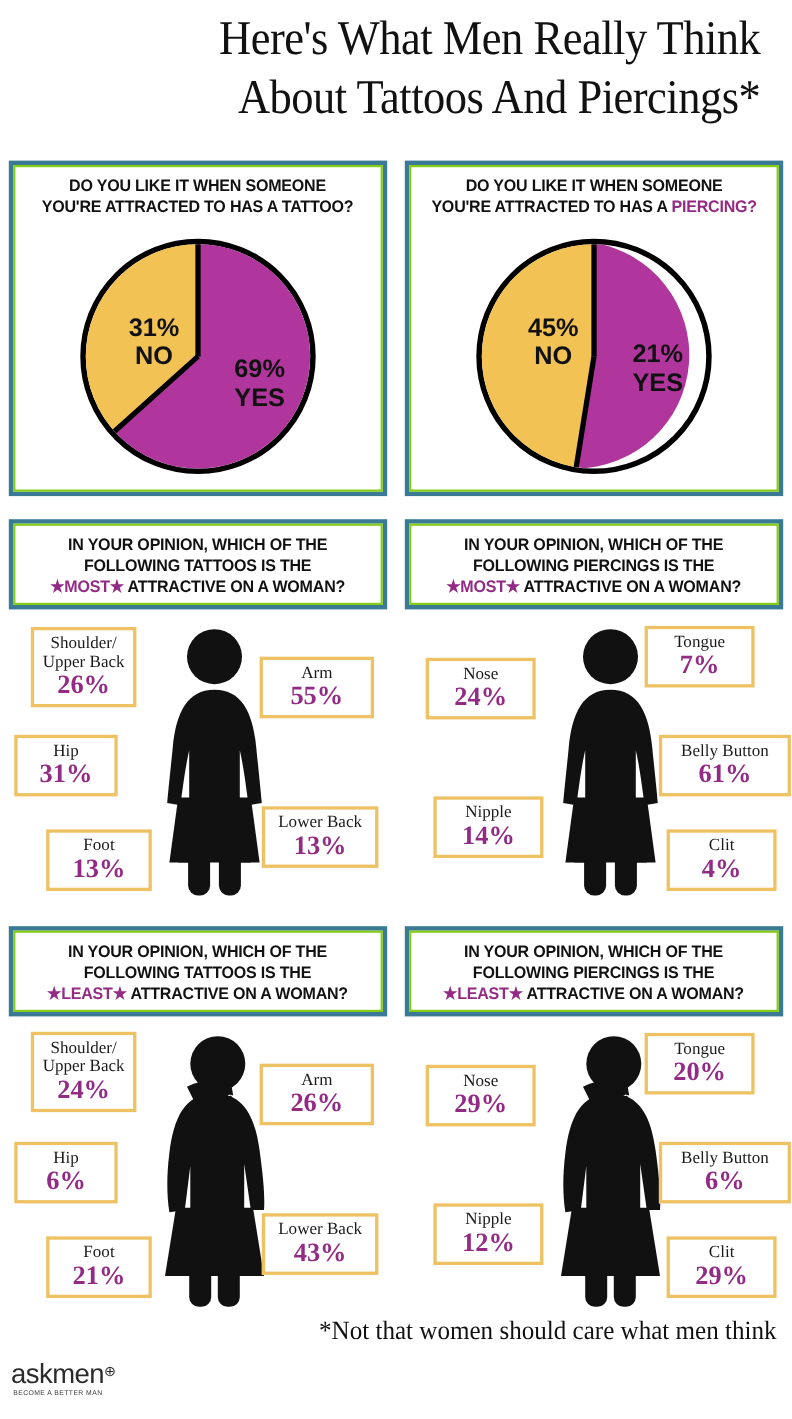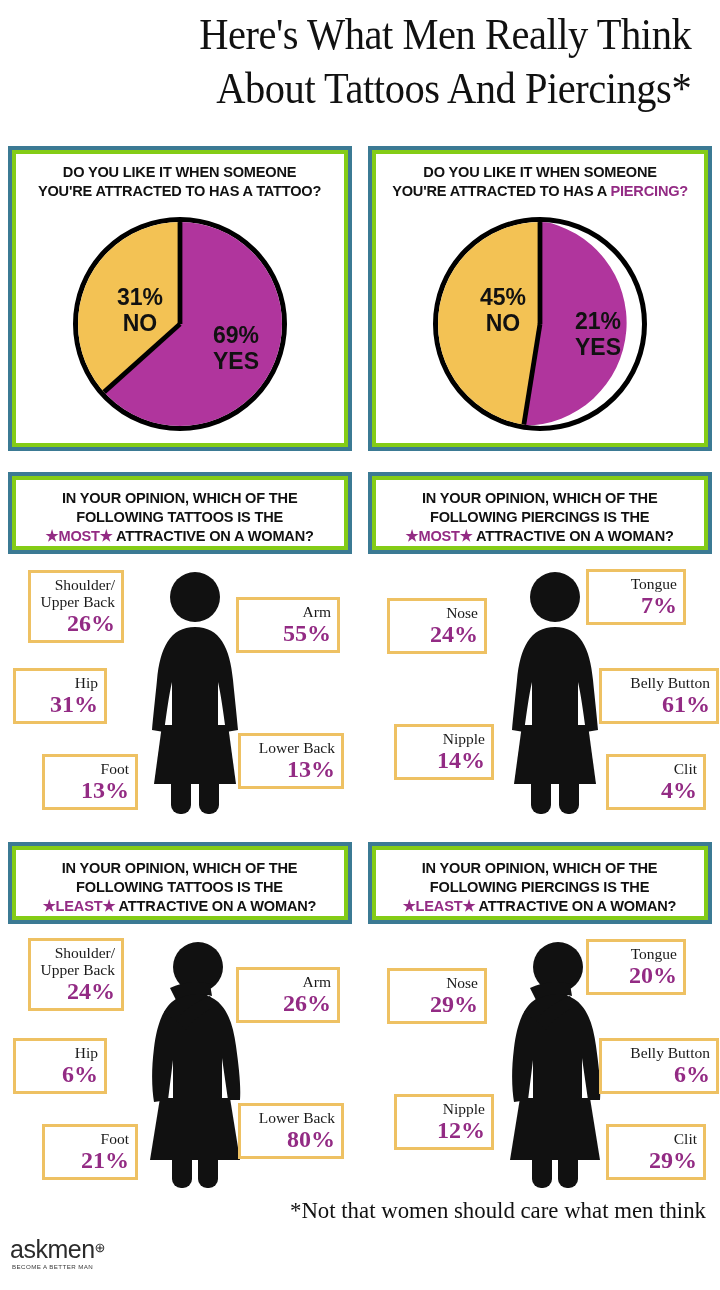--- a/index.html
+++ b/index.html
@@ -27,21 +27,21 @@
   }
 
   
   .panel {
     position: absolute;
     border: 4px solid #3b7a94;
     background: #ffffff;
   }
   .panel-inner {
     width: 100%; height: 100%;
-    border: 4px solid #84cc16;
+    border: 2px solid #84cc16;
     display: flex; flex-direction: column;
     align-items: center;
   }
   .q-head {
     font-family: "Liberation Sans", sans-serif;
     font-weight: bold;
     font-size: 15.2px;
     line-height: 19px;
     text-align: center;
     color: #111;
@@ -75,21 +75,21 @@
   }
 
   
   .figzone { position: absolute; }
   .figure-svg { position: absolute; }
 
   .lbl {
     position: absolute;
     border: 3px solid #eec163;
     background: #ffffff;
-    text-align: right;
+    text-align: center;
     padding: 3px 6px 4px 6px;
     font-family: "Liberation Serif", serif;
   }
   .lbl .name {
     display: block;
     font-size: 15.5px;
     line-height: 17px;
     color: #1a1a1a;
     white-space: nowrap;
   }
@@ -348,21 +348,21 @@
     <div class="lbl" style="left:42px; top:196px; width:96px;">
       <span class="name">Foot</span>
       <span class="pct">21%</span>
     </div>
     <div class="lbl" style="left:236px; top:39px; width:104px;">
       <span class="name">Arm</span>
       <span class="pct">26%</span>
     </div>
     <div class="lbl" style="left:238px; top:175px; width:106px;">
       <span class="name">Lower Back</span>
-      <span class="pct">80%</span>
+      <span class="pct">43%</span>
     </div>
   </div>
 
   <div class="figzone" style="left:360px; top:928px; width:360px; height:282px;">
 
     <svg class="figure-svg" style="left:140px; top:12px;" width="110" height="250" viewBox="0 0 110 250">
       <circle cx="58" cy="27" r="25" fill="#111"></circle>
       <path d="M55 54 C28 54 18 76 14 108 C11 132 12 150 14 162 L28 160 L33 120 L33 162 L20 220 L96 220 L82 162 L82 118 L88 160 L100 160 C101 146 99 128 96 106 C92 76 82 54 55 54 Z" fill="#111"></path>
       <rect x="32" y="180" width="20" height="68" rx="9" fill="#111"></rect>
       <rect x="58" y="180" width="20" height="68" rx="9" fill="#111"></rect>

